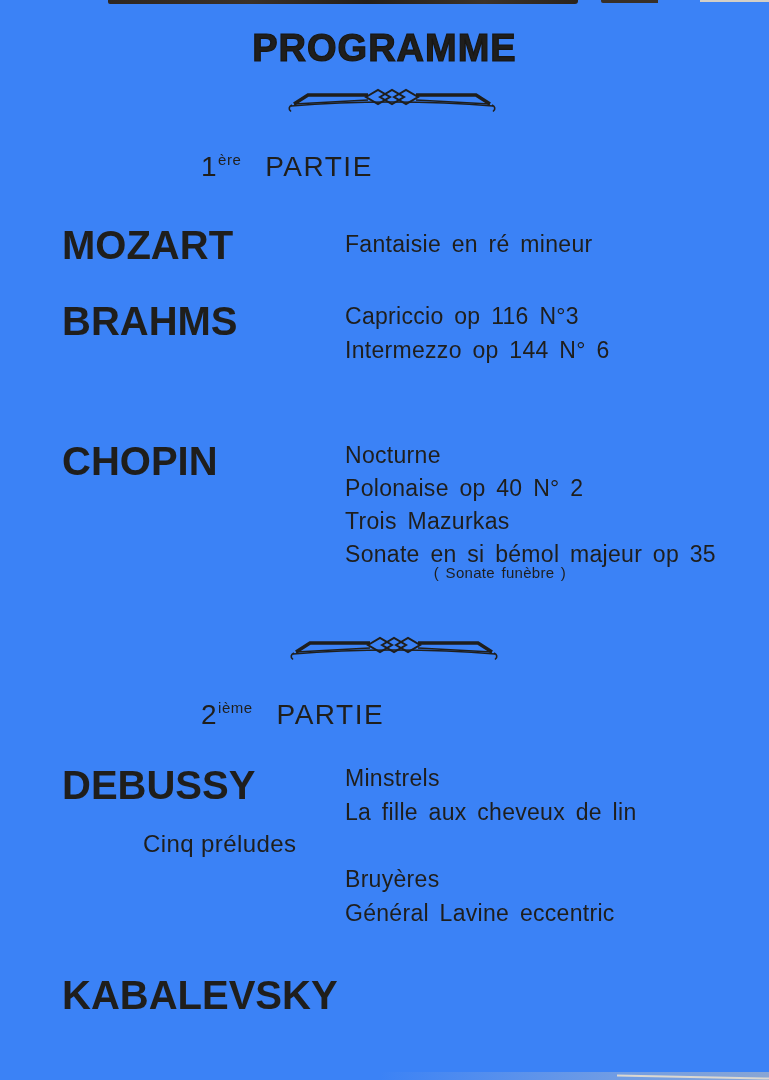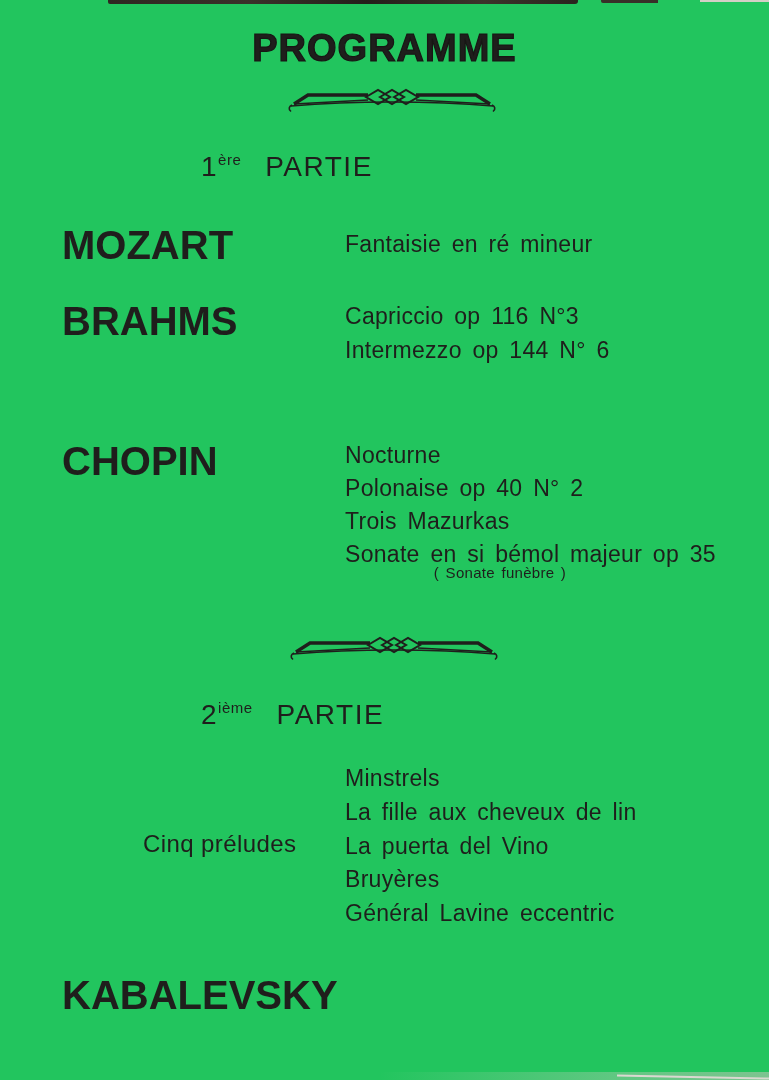--- a/index.html
+++ b/index.html
@@ -4,21 +4,21 @@
 <style>
   html, body { margin: 0; padding: 0; }
   body {
     width: 769px; height: 1080px;
     font-family: "Liberation Sans", sans-serif;
     background: #e9e6e0;
   }
   .page {
     position: relative;
     width: 769px; height: 1080px;
-    background: #22c55e;
+    background: #3b82f6;
     overflow: hidden;
     color: #1f1e1c;
   }
   
   .scan-top-1 { position:absolute; left:108px; top:0; width:470px; height:4px;
     background:linear-gradient(90deg,#2e2721 0%,#3a3129 30%,#241f1a 55%,#3c332a 80%,#2a241e 100%);
     border-bottom-left-radius:2px; border-bottom-right-radius:3px; }
   .scan-top-2 { position:absolute; left:601px; top:0; width:57px; height:3px; background:#383028; border-bottom-left-radius:2px; }
   .scan-top-3 { position:absolute; left:700px; top:0; width:69px; height:2px; background:#d4cfc6; }
   .scan-bottom { position:absolute; right:0; bottom:2px; width:152px; height:2px;
@@ -130,22 +130,22 @@
         <path d="M5,17 C2,18.5 1,21 4,23.5" stroke-width="1.6"></path>
         <path d="M205,17 C208,18.5 209,21 206,23.5" stroke-width="1.6"></path>
       </g>
     </svg>
   </div>
 
   <h2 class="part-heading" style="left:201px; top:699px;">
     <span>2</span><sup>ième</sup><span class="word">PARTIE</span>
   </h2>
 
+  <p class="composer" style="left:62px; top:763px;">DEBUSSY</p>
   <p class="work" style="left:345px; top:765px;">Minstrels</p>
   <p class="work" style="left:345px; top:799px;">La fille aux cheveux de lin</p>
-  <p class="work" style="left:345px; top:833px;">La puerta del Vino</p>
   <p class="work" style="left:345px; top:866px;">Bruyères</p>
   <p class="work" style="left:345px; top:900px;">Général Lavine eccentric</p>
   <p class="composer-note" style="left:143px; top:830px;">Cinq préludes</p>
 
   <p class="composer" style="left:62px; top:973px;">KABALEVSKY</p>
 
 </main>
 
 </body></html>

